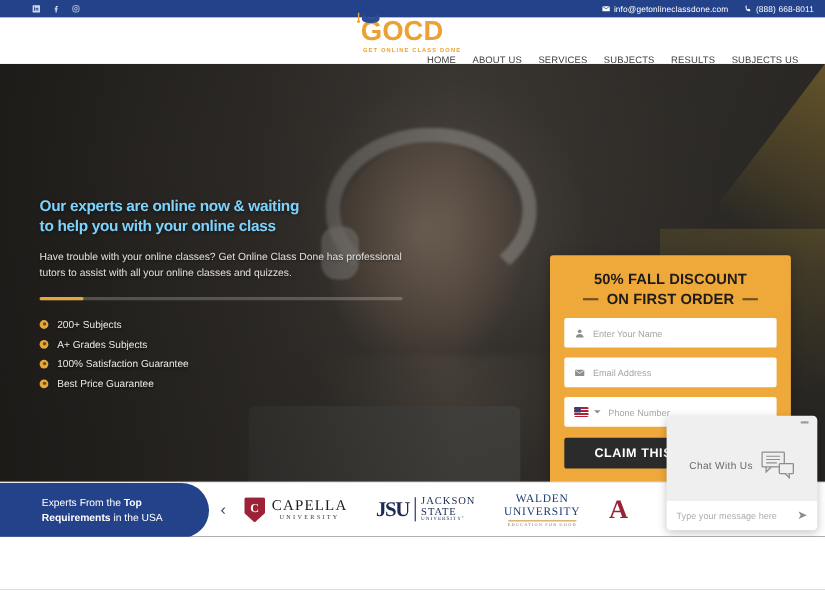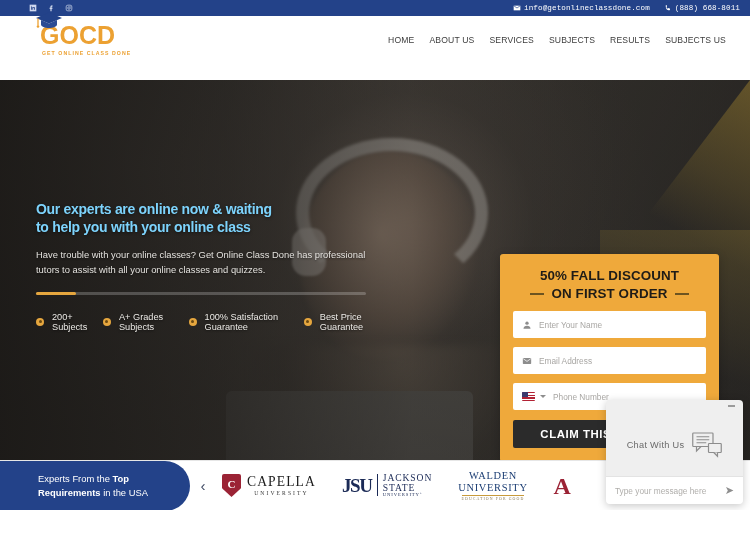--- a/index.html
+++ b/index.html
@@ -21,29 +21,29 @@
   .social { display: flex; gap: 9px; align-items: center; }
   .social .ic {
     width: 9px; height: 9px; display: flex; align-items: center; justify-content: center;
     color: #cfd8ef;
   }
   .social .ic svg { width: 8px; height: 8px; fill: #d6deef; }
   .topbar-right {
     margin-left: auto; display: flex; align-items: center; gap: 14px;
     font-size: 7.6px; letter-spacing: .1px;
   }
-  .topbar-right .item { display: flex; align-items: center; gap: 3px; font-family: Liberation Mono, monospace; }
+  .topbar-right .item { display: flex; align-items: center; gap: 3px; }
   .topbar-right svg { width: 8px; height: 8px; fill: #ffffff; }
 
   
   .header {
-    height: 64px; background: #ffffff;
+    height: 42px; background: #ffffff;
     display: flex; align-items: center;
     padding: 0 24px 17px 30px;
-    position: relative; z-index: 5;
+    position: relative; z-index: 5; flex-direction: column;
   }
   .logo { display: flex; flex-direction: column; align-items: flex-start; width: 120px; }
   .logo-top { display: flex; align-items: flex-end; position: relative; }
   .cap { position: absolute; left: 4px; top: -13px; }
   .cap svg { width: 30px; height: 22px; }
   .logo-word {
     font-family: "Liberation Sans", sans-serif;
     font-weight: 700; font-size: 25px; letter-spacing: 0px;
     color: #ECA132; line-height: 1; margin-left: 10px;
   }
@@ -133,21 +133,21 @@
   }
   .hero-sub {
     color: #e4e2de; font-size: 9.4px; line-height: 1.62; margin-top: 11px;
     text-shadow: 0 1px 2px rgba(0,0,0,.5); max-width: 330px;
   }
   .divider {
     margin-top: 14px; width: 330px; height: 3px;
     background: rgba(255,255,255,.22); border-radius: 2px; position: relative;
   }
   .divider i { position: absolute; left: 0; top: 0; width: 40px; height: 3px; background: #E5A63E; border-radius: 2px; }
-  .bullets { margin-top: 17px; display: flex; flex-direction: row; gap: 8px; }
+  .bullets { margin-top: 17px; display: flex; flex-direction: column; gap: 8px; }
   .bullet { display: flex; align-items: center; gap: 8px; }
   .bullet .bdot {
     width: 8px; height: 8px; border-radius: 50%; background: #E5A63E;
     display: flex; align-items: center; justify-content: center; flex: 0 0 auto;
   }
   .bullet .bdot:after { content: ""; width: 3px; height: 3px; background: #6b4a12; border-radius: 50%; }
   .bullet span.txt { color: #eceae6; font-size: 9.2px; text-shadow: 0 1px 2px rgba(0,0,0,.5); }
 
   
   .form-panel {

